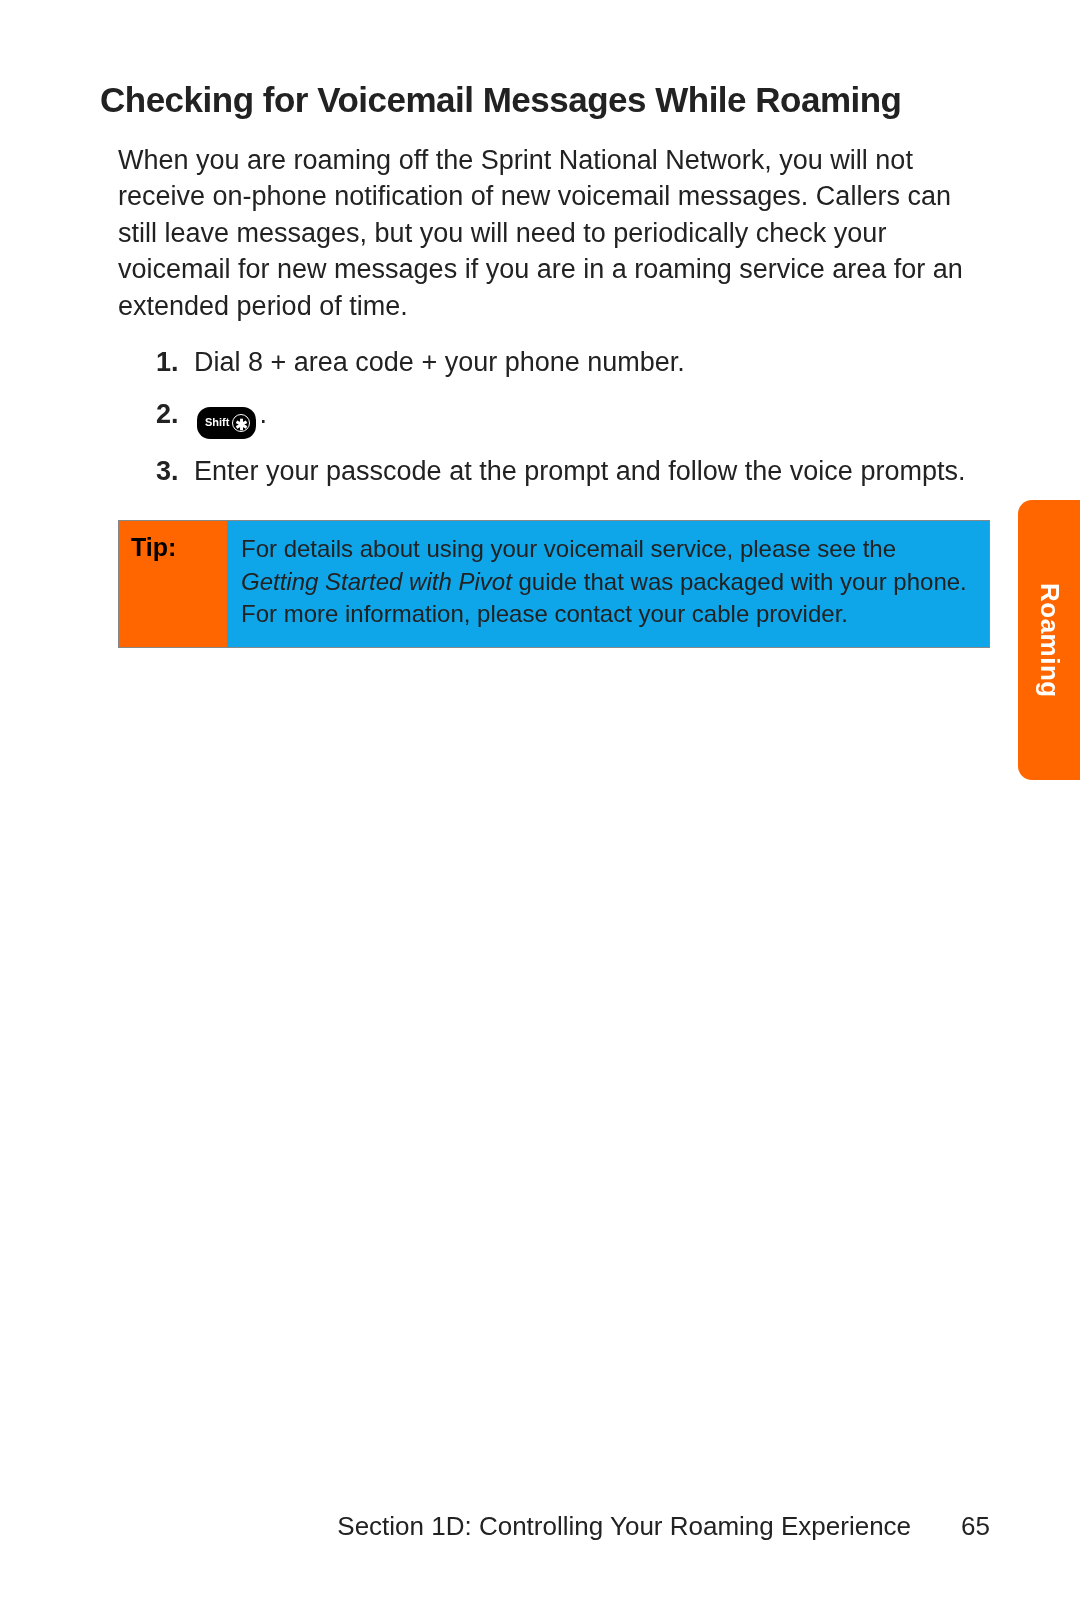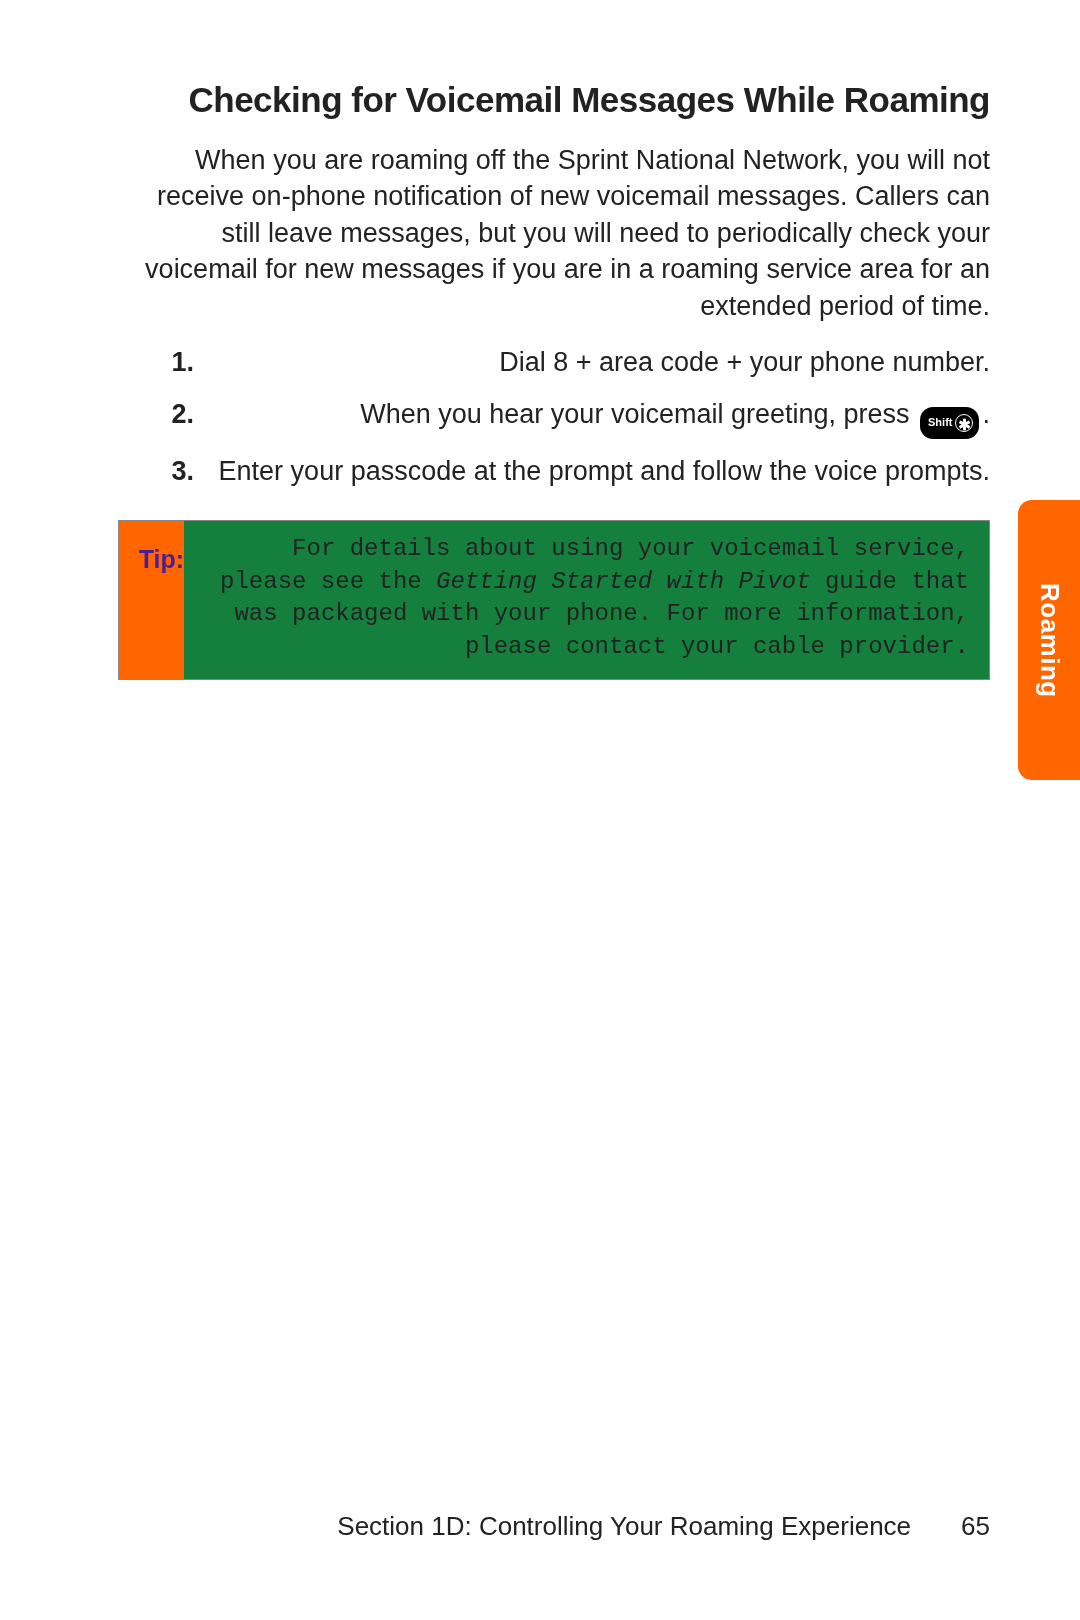--- a/index.html
+++ b/index.html
@@ -1,15 +1,15 @@
 <!DOCTYPE html>
 <html><head>
   <meta charset="utf-8">
   <style>
-    * { margin: 0; padding: 0; box-sizing: border-box; text-align: right; }
+    * { margin: 0; padding: 0; box-sizing: border-box; }
     body {
       width: 1080px;
       height: 1620px;
       background: #ffffff;
       font-family: Arial, Helvetica, sans-serif;
       color: #222;
       position: relative;
     }
     .page {
       padding: 80px 90px 0 100px;
@@ -80,33 +80,32 @@
       line-height: 1;
       padding-top: 3px;
     }
     .tip-box {
       display: flex;
       border: 1px solid #888;
       margin-top: 30px;
     }
     .tip-label {
       background: #ff6600;
-      color: #4c1d95;
+      color: #000000;
       font-weight: bold;
       font-size: 25px;
-      width: 65px;
-      padding: 24px 0 0 12px;
+      width: 108px;
+      padding: 12px 0 0 12px;
     }
     .tip-body {
-      background: #15803d;
+      background: #0ea5e9;
       flex: 1;
       font-size: 24px;
       line-height: 1.35;
       padding: 12px 20px 16px 14px;
-      font-family: Liberation Mono, monospace;
     }
     .tip-body .italic {
       font-style: italic;
     }
     .side-tab {
       position: absolute;
       right: 0;
       top: 500px;
       width: 62px;
       height: 280px;
@@ -147,21 +146,21 @@
 
 
     <div class="list">
       <div class="list-item">
         <span class="list-num">1.</span>
         <span class="list-text">Dial 8 + area code + your phone number.</span>
       </div>
       <div class="list-item">
         <span class="list-num">2.</span>
         <span class="list-text">
-          <span>When you hear your voicemail greeting, press </span><span class="key">
+          <span class="key">
               <span class="key-shift">Shift</span>
               <span class="key-asterisk">✱</span>
             </span><span>.</span>
         </span>
       </div>
       <div class="list-item">
         <span class="list-num">3.</span>
         <span class="list-text">Enter your passcode at the prompt and follow the voice prompts.</span>
       </div>
     </div>

